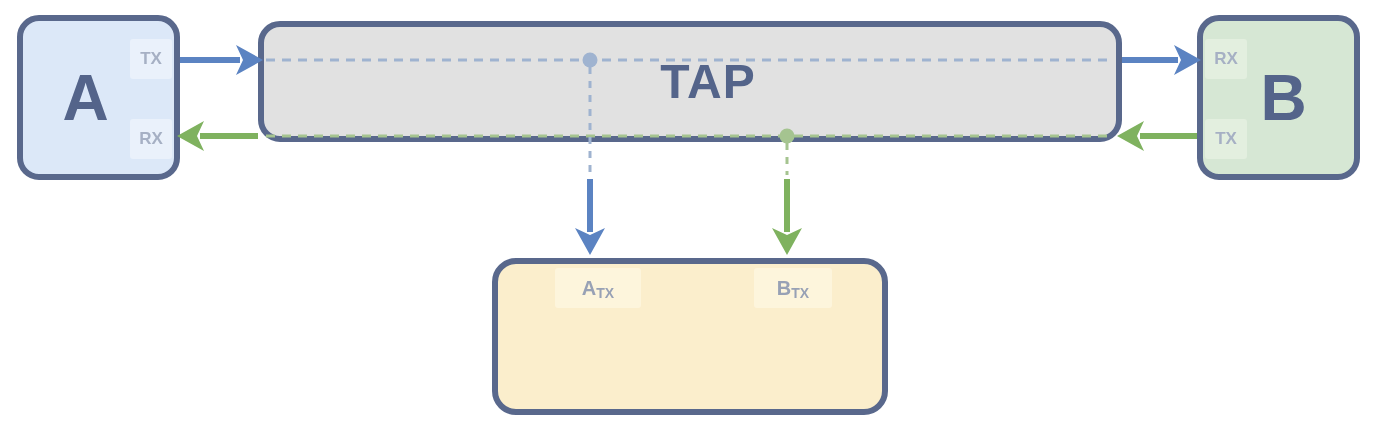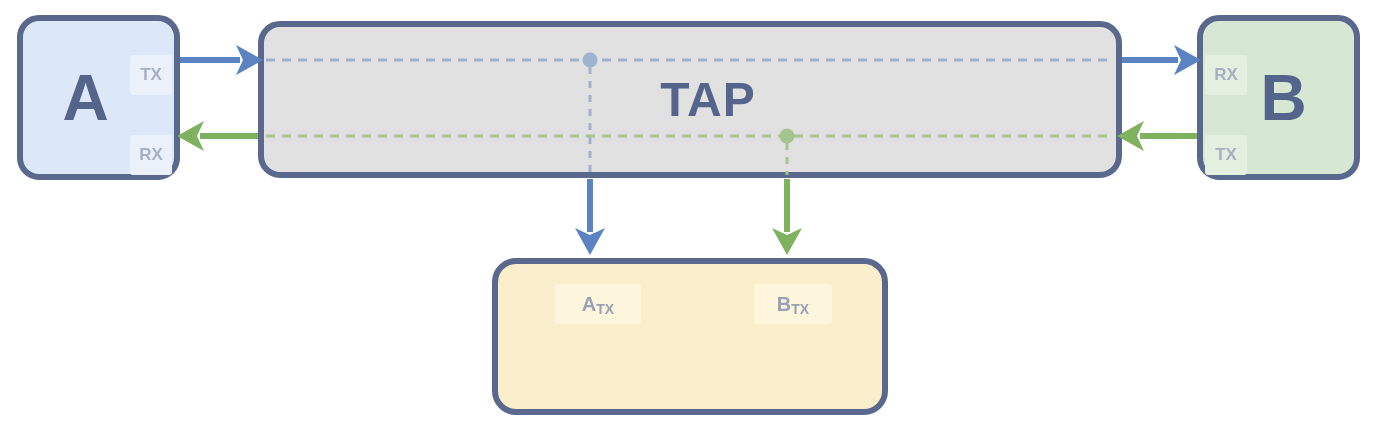--- a/index.html
+++ b/index.html
@@ -18,21 +18,21 @@
     display: flex;
     align-items: center;
     justify-content: center;
     z-index: 1;
   }
   .node-a {
     left: 17px; top: 15px; width: 163px; height: 165px;
     background: var(--a-fill); border-radius: 22px;
   }
   .node-tap {
-    left: 258px; top: 21px; width: 864px; height: 157px;
+    left: 258px; top: 21px; width: 864px; height: 121px;
     background: var(--tap-fill); border-radius: 22px; padding-left: 36px;
   }
   .node-b {
     left: 1197px; top: 15px; width: 163px; height: 165px;
     background: var(--b-fill); border-radius: 22px;
   }
   .node-monitor {
     left: 492px; top: 258px; width: 396px; height: 157px;
     background: var(--monitor-fill); border-radius: 24px;
   }
@@ -46,21 +46,20 @@
   .tap-label { font-size: 48px; letter-spacing: 1px; }
   .monitor-label { font-size: 52px; padding-top: 6px; }
   .chip {
     position: absolute;
     display: flex;
     align-items: center;
     justify-content: center;
     font-weight: 700;
     color: var(--port-text);
     border-radius: 3px;
-    margin-top: 16px;
   }
   .chip-a   { background: var(--a-chip);  width: 42px; height: 40px; right: 2px; font-size: 17px; }
   .chip-b   { background: var(--b-chip);  width: 42px; height: 40px; left: 2px;  font-size: 17px; }
   .chip-top    { top: 18px; }
   .chip-bottom { top: 98px; }
   .monitor-chip {
     background: var(--monitor-chip);
     height: 40px; top: 4px;
     color: var(--monitor-port-text);
     align-items: center;

